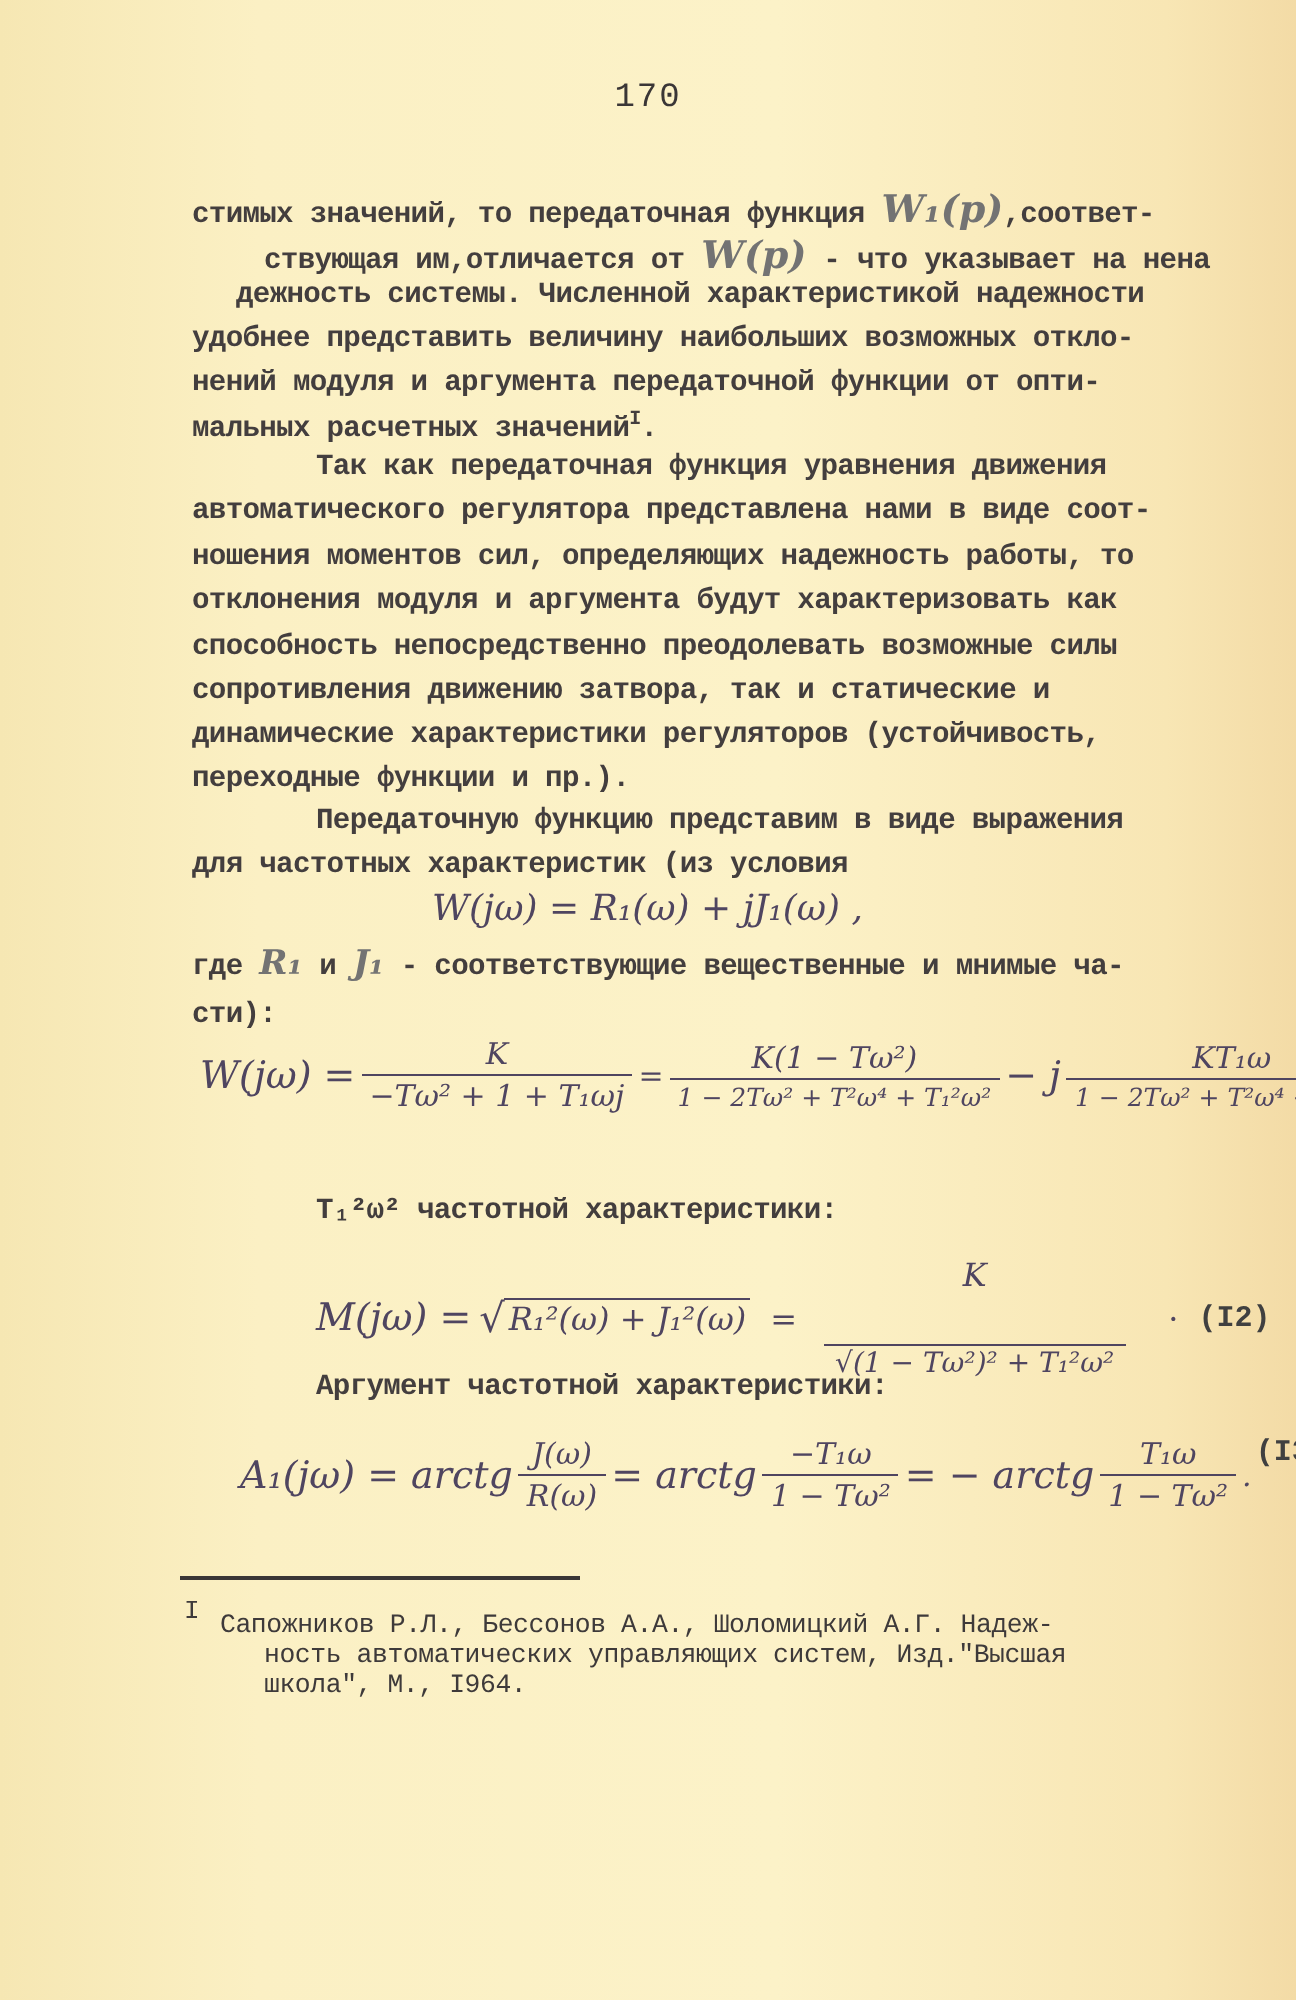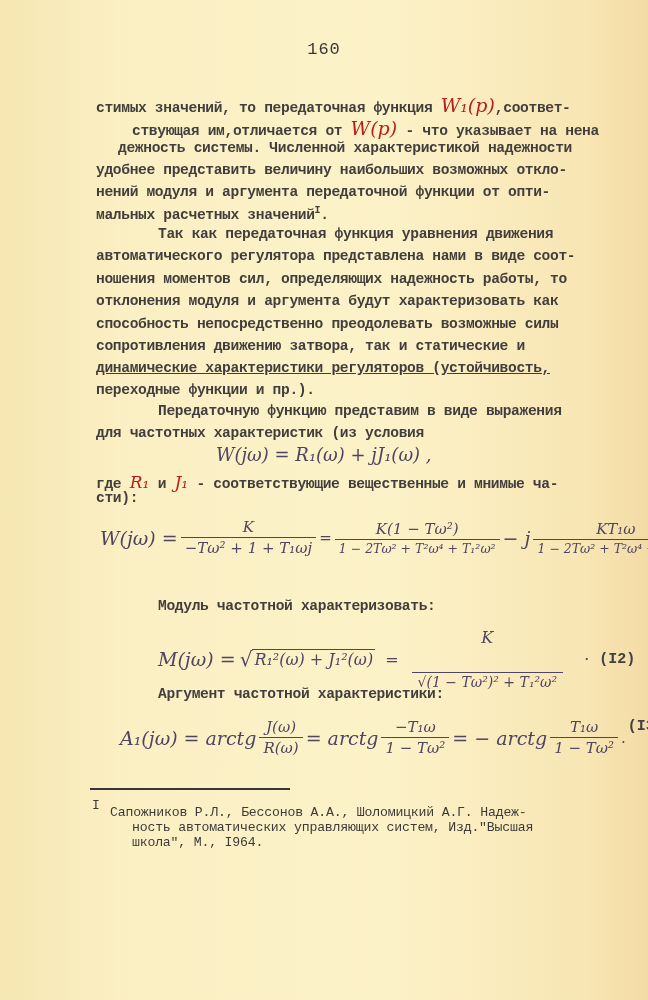--- a/index.html
+++ b/index.html
@@ -13,22 +13,22 @@
   .page-number {
     position: absolute; top: 40px; left: 0; width: 648px; text-align: center;
     font-size: 17px; letter-spacing: 1px; color: #3a3636;
   }
   .line {
     position: absolute; left: 96px; white-space: nowrap;
     font-size: 14.6px; font-weight: bold; letter-spacing: -0.35px;
     color: #433e3e;
   }
   .hand {
-    font-family: "DejaVu Serif", serif; font-style: italic; font-weight: normal;
-    color: #b91c1c; letter-spacing: 0;
+    font-family: "DejaVu Serif", serif; font-style: italic; font-weight: bold;
+    color: #737373; letter-spacing: 0;
   }
   .formula {
     position: absolute; white-space: nowrap;
     font-family: "DejaVu Serif", serif; font-style: italic;
     color: #4f4560; display: flex; align-items: center;
   }
   .frac { display: inline-flex; flex-direction: column; align-items: center; margin: 0 3px; vertical-align: middle; }
   .frac .num { padding: 0 4px 1px 4px; }
   .frac .den { border-top: 1.3px solid #4f4560; padding: 1px 4px 0 4px; }
   .sqrt { border-top: 1.3px solid #4f4560; padding: 0 2px; }
@@ -41,21 +41,21 @@
   }
   .fn-line {
     position: absolute; white-space: nowrap; font-size: 13.2px; letter-spacing: -0.2px;
     color: #3e3a3a;
   }
   sup { font-size: 10px; }
 </style>
 </head>
 <body>
 
-<div class="page-number">160</div>
+<div class="page-number">170</div>
 
 <div>
   <div class="line" style="top:94px;">
     <span>стимых значений, то передаточная функция </span><span class="hand" style="font-size:19px;">W₁(p)</span><span>,соответ-</span>
   </div>
   <div class="line" style="top:117px;margin-left:36px;">
     <span>ствующая им,отличается от </span><span class="hand" style="font-size:19px;">W(p)</span><span> - что указывает на нена</span>
   </div>
   <div class="line" style="top:140px;margin-left:22px;">дежность системы. Численной характеристикой надежности</div>
   <div class="line" style="top:162px;">удобнее представить величину наибольших возможных откло-</div>
@@ -65,32 +65,32 @@
   </div>
 </div>
 
 <div>
   <div class="line" style="top:226px; left:158px;">Так как передаточная функция уравнения движения</div>
   <div class="line" style="top:248px;">автоматического регулятора представлена нами в виде соот-</div>
   <div class="line" style="top:271px;">ношения моментов сил, определяющих надежность работы, то</div>
   <div class="line" style="top:293px;">отклонения модуля и аргумента будут характеризовать как</div>
   <div class="line" style="top:316px;">способность непосредственно преодолевать возможные силы</div>
   <div class="line" style="top:338px;">сопротивления движению затвора, так и статические  и</div>
-  <div class="line" style="top:360px;text-decoration:underline;">динамические характеристики регуляторов (устойчивость,</div>
+  <div class="line" style="top:360px;">динамические характеристики регуляторов (устойчивость,</div>
   <div class="line" style="top:382px;">переходные функции и пр.).</div>
 </div>
 
 <div>
   <div class="line" style="top:403px; left:158px;">Передаточную функцию представим в виде выражения</div>
   <div class="line" style="top:425px;">для частотных характеристик (из условия</div>
   <div class="formula" style="top:444px; left:216px; font-size:18px;">W(jω) = R₁(ω) + jJ₁(ω) ,</div>
   <div class="line" style="top:472px;">
     <span>где </span><span class="hand" style="font-size:17px;">R₁</span><span> и </span><span class="hand" style="font-size:17px;">J₁</span><span>  - соответствующие вещественные и мнимые ча-</span>
   </div>
-  <div class="line" style="top:490px;">сти):</div>
+  <div class="line" style="top:500px;">сти):</div>
 </div>
 
 <div class="formula" style="top:518px; left:100px; font-size:15px;">
   <span style="font-size:19px;">W(jω) =</span>
   <span class="frac">
     <span class="num">K</span>
     <span class="den">−Tω² + 1 + T₁ωj</span>
   </span>
   <span>=</span>
   <span class="frac">
@@ -98,21 +98,21 @@
     <span class="den" style="font-size:12.5px;">1 − 2Tω² + T²ω⁴ + T₁²ω²</span>
   </span>
   <span style="font-size:19px;">− j</span>
   <span class="frac">
     <span class="num">KT₁ω</span>
     <span class="den" style="font-size:12.5px;">1 − 2Tω² + T²ω⁴ + T₁²ω²</span>
   </span>
 
 </div>
 
-<div class="line" style="top:598px; left:158px;">Модуль частотной характеризовать:</div>
+<div class="line" style="top:598px; left:158px;">T₁²ω² частотной характеристики:</div>
 <div class="formula" style="top:628px; left:158px; font-size:16px;">
   <span style="font-size:19px;">M(jω) =</span>
   <span style="font-size:20px; margin-left:4px;">√</span>
     <span class="sqrt">R₁²(ω) + J₁²(ω)</span>
   <span style="margin:0 10px;">=</span>
   <span class="frac">
     <span class="num">K</span>
     <span class="den" style="font-size:14px; padding:1px 6px 0 6px;margin-top:24px;">√<span>(1 − Tω²)² + T₁²ω²</span></span>
   </span>
   <span style="margin:0 10px 0 18px; font-style:normal;">·</span>

